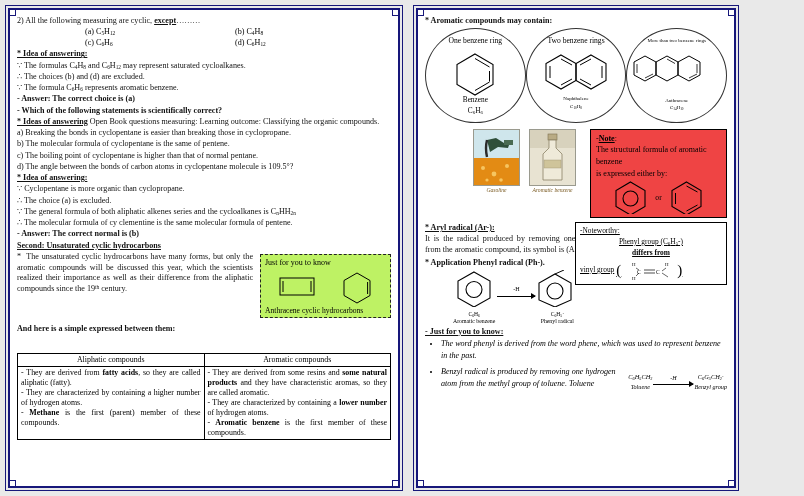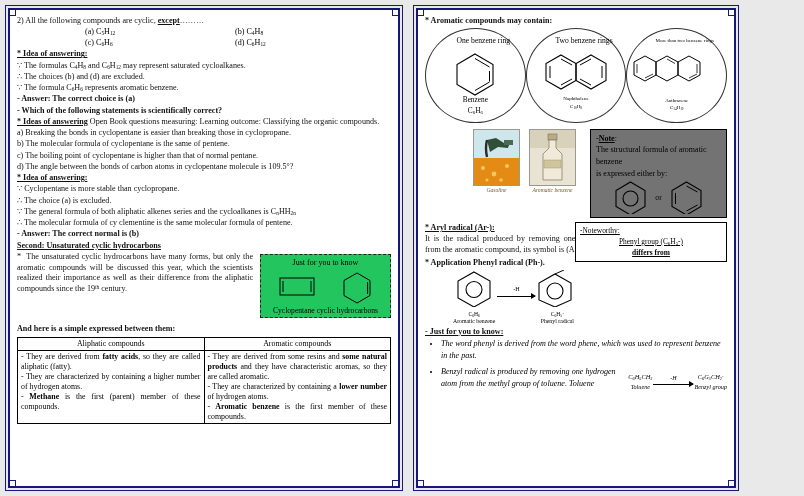--- a/index.html
+++ b/index.html
@@ -37,54 +37,54 @@
   sub { font-size: 0.66em; vertical-align: -0.24em; }
   sup { font-size: 0.66em; vertical-align: 0.45em; }
 
   .mcq-row { display: flex; font-size: 8.1px; line-height: 1.3; padding-left: 68px; }
   .mcq-row > span { width: 150px; }
 
   .just-box {
     position: absolute;
     border: 1px dashed #222;
     padding: 3px 4px 2px 4px;
-    text-align: center;
-    background: #22c55e;
+    text-align: left;
+    background: #bef264;
   }
   .jb-title { font-size: 8px; }
   .jb-cap { font-size: 7.6px; }
 
-  table.cmp { width: 100%; border-collapse: collapse; margin-top: 2px; }
+  table.cmp { width: 100%; border-collapse: collapse; margin-top: 18px; }
   table.cmp th, table.cmp td {
     border: 1px solid #000;
     font-size: 7.9px;
     line-height: 1.28;
     vertical-align: top;
     padding: 1px 3px;
   }
   table.cmp th { text-align: center; font-weight: normal; }
   table.cmp td { text-align: justify; width: 50%; }
 
   .ring-row { display: flex; justify-content: space-around; align-items: flex-start; margin-top: 1px; }
   .ring-cell { position: relative; width: 112px; height: 95px; }
   .oval { position: absolute; inset: 0; border: 1px solid #333; border-radius: 50%; }
-  .rc-top { position: absolute; top: 8px; left: 8px; width: 100%; text-align: center; font-size: 7.6px; }
+  .rc-top { position: absolute; top: 8px; left: 0; width: 100%; text-align: center; font-size: 7.6px; }
   .rc-top.small { font-size: 5px; top: 10px; }
   .rc-name { position: absolute; bottom: 19px; left: 0; width: 100%; text-align: center; font-size: 7.3px; }
   .rc-name.small { font-size: 5px; bottom: 22px; }
   .rc-form { position: absolute; bottom: 8px; left: 0; width: 100%; text-align: center; font-size: 7.3px; }
   .rc-form.small { font-size: 5px; bottom: 13px; }
   .rc-svg { position: absolute; top: 24px; left: 0; width: 100%; display: flex; justify-content: center; }
 
   .photos { display: flex; gap: 9px; }
   .photo { width: 47px; text-align: center; }
   .photo .frame { width: 47px; height: 57px; border: 1px solid #9a9a8e; overflow: hidden; position: relative; }
   .photo .cap { font-size: 5.6px; font-style: italic; color: #7a5a22; margin-top: 1px; }
 
-  .note-box { border: 1px solid #000; padding: 3px 5px; background: #737373; }
+  .note-box { border: 1px solid #000; padding: 3px 5px; background: #ef4444; }
   .note-box .nl { font-size: 8px; line-height: 1.45; }
 
   .noteworthy { border: 1px solid #000; padding: 3px 4px; background: #fff; width: 152px; }
   .nw-l { font-size: 7.4px; line-height: 1.4; }
   .ctr { text-align: center; }
 
   ul.bul { margin: 1px 0 0 0; padding-left: 16px; font-style: italic; }
   ul.bul li { font-size: 8.1px; line-height: 1.5; margin-bottom: 3px; }
 
   .rxn { display: flex; align-items: center; gap: 1px; font-size: 6.4px; }
@@ -104,21 +104,21 @@
 <div id="root">
 
   <div class="page page-left">
     <span class="corner tl"></span>
     <span class="corner tr"></span>
     <span class="corner bl"></span>
     <span class="corner br"></span>
 
     <div class="ln">
       <span>2)</span>
-      <span>All the following compounds are cyclic, </span><span class="bu">except</span><span>………</span>
+      <span>All the following measuring are cyclic, </span><span class="bu">except</span><span>………</span>
     </div>
 
     <div class="mcq-row">
       <span>(a) C<sub>5</sub>H<sub>12</sub></span>
       <span>(b) C<sub>4</sub>H<sub>8</sub></span>
     </div>
     <div class="mcq-row">
       <span>(c) C<sub>6</sub>H<sub>6</sub></span>
       <span>(d) C<sub>6</sub>H<sub>12</sub></span>
     </div>
@@ -135,21 +135,21 @@
 
     <div class="ln">
       <span class="bu">* Ideas of answering</span><span> Open Book questions measuring: Learning outcome: Classifying the organic compounds.</span>
     </div>
     <div class="ln">a) Breaking the bonds in cyclopentane is easier than breaking those in cyclopropane.</div>
     <div class="ln">b) The molecular formula of cyclopentane is the same of pentene.</div>
     <div class="ln">c) The boiling point of cyclopentane is higher than that of normal pentane.</div>
     <div class="ln">d) The angle between the bonds of carbon atoms in cyclopentane molecule is 109.5°?</div>
 
     <div class="ln bu">* Idea of answering:</div>
-    <div class="ln">∵  Cyclopentane is more stable than cyclopropane.</div>
+    <div class="ln">∵  Cyclopentane is more organic than cyclopropane.</div>
     <div class="ln">∴  The choice (a) is excluded.</div>
     <div class="ln">∵  The general formula of both aliphatic alkenes series and the cycloalkanes is C<sub>n</sub>HH<sub>2n</sub></div>
     <div class="ln">∴  The molecular formula of cy clementine is the same molecular formula of pentene.</div>
     <div class="ln b">- Answer: The correct normal is (b)</div>
 
     <div class="ln bu">Second: Unsaturated cyclic hydrocarbons</div>
 
     <div style="position:relative; min-height:72px;">
       <div class="ln" style="width:236px; text-align:justify;">*&nbsp; The unsaturated cyclic hydrocarbons have many forms, but only the aromatic compounds will be discussed this year, which the scientists realized their importance as well as their difference from the aliphatic compounds since the 19<sup>th</sup> century.</div>
 
@@ -159,21 +159,21 @@
           <svg width="40" height="31">
             <rect x="3" y="7" width="34" height="17" fill="none" stroke="#000" stroke-width="1"></rect>
             <line x1="6" y1="10" x2="6" y2="21" stroke="#000" stroke-width="1"></line>
             <line x1="34" y1="10" x2="34" y2="21" stroke="#000" stroke-width="1"></line>
           </svg>
           <svg width="34" height="34">
             <polygon points="17,3 30,10.5 30,25.5 17,33 4,25.5 4,10.5" fill="none" stroke="#000" stroke-width="1"></polygon>
             <line x1="27.6" y1="12" x2="27.6" y2="24" stroke="#000" stroke-width="1"></line>
           </svg>
         </div>
-        <div class="jb-cap">Cyclopentane cyclic hydrocarbons</div>
+        <div class="jb-cap">Anthracene cyclic hydrocarbons</div>
       </div>
     </div>
 
     <div class="ln b">And here is a simple expressed between them:</div>
 
     <table class="cmp">
       <tbody>
           <tr>
         <th>Aliphatic compounds</th>
         <th>Aromatic compounds</th>
@@ -341,20 +341,38 @@
           </svg>
           <div style="font-size:5.6px">C<sub>6</sub>H<sub>5</sub>·</div>
           <div style="font-size:5.8px">Phenyl radical</div>
         </div>
       </div>
 
       <div class="noteworthy" style="position:absolute; top:-12px; right:0;text-decoration:underline;">
         <div class="nw-l">-Noteworthy:</div>
         <div class="nw-l ctr">Phenyl group (C<sub>6</sub>H<sub>5</sub>-)</div>
         <div class="nw-l ctr b">differs from</div>
+        <div style="display:flex; align-items:center; gap:2px; margin-top:1px;">
+          <span class="nw-l">vinyl group</span>
+          <span style="font-size:15px; line-height:1;">(</span>
+          <svg width="52" height="22">
+            <text x="9" y="7" font-size="5" font-family="Liberation Serif, serif">H</text>
+            <text x="9" y="21" font-size="5" font-family="Liberation Serif, serif">H</text>
+            <text x="14" y="15" font-size="5.5" font-family="Liberation Serif, serif">C</text>
+            <text x="33" y="15" font-size="5.5" font-family="Liberation Serif, serif">C</text>
+            <text x="42" y="7" font-size="5" font-family="Liberation Serif, serif">H</text>
+            <line x1="13" y1="9" x2="16" y2="11" stroke="#000" stroke-width="0.6"></line>
+            <line x1="13" y1="17" x2="16" y2="14" stroke="#000" stroke-width="0.6"></line>
+            <line x1="21" y1="11" x2="32" y2="11" stroke="#000" stroke-width="0.7"></line>
+            <line x1="21" y1="14" x2="32" y2="14" stroke="#000" stroke-width="0.7"></line>
+            <line x1="39" y1="12" x2="43" y2="9" stroke="#000" stroke-width="0.6"></line>
+            <line x1="39" y1="14" x2="45" y2="18" stroke="#000" stroke-width="0.6"></line>
+          </svg>
+          <span style="font-size:15px; line-height:1;">)</span>
+        </div>
       </div>
     </div>
 
     <div class="ln bu" style="margin-top:3px">- Just for you to know:</div>
 
     <ul class="bul">
       <li>The word phenyl is derived from the word phene, which was used to represent benzene in the past.</li>
       <li>
         <div style="display:flex; align-items:flex-start; gap:6px;">
           <span style="flex:1">Benzyl radical is produced by removing one hydrogen atom from the methyl group of toluene. Toluene</span>

